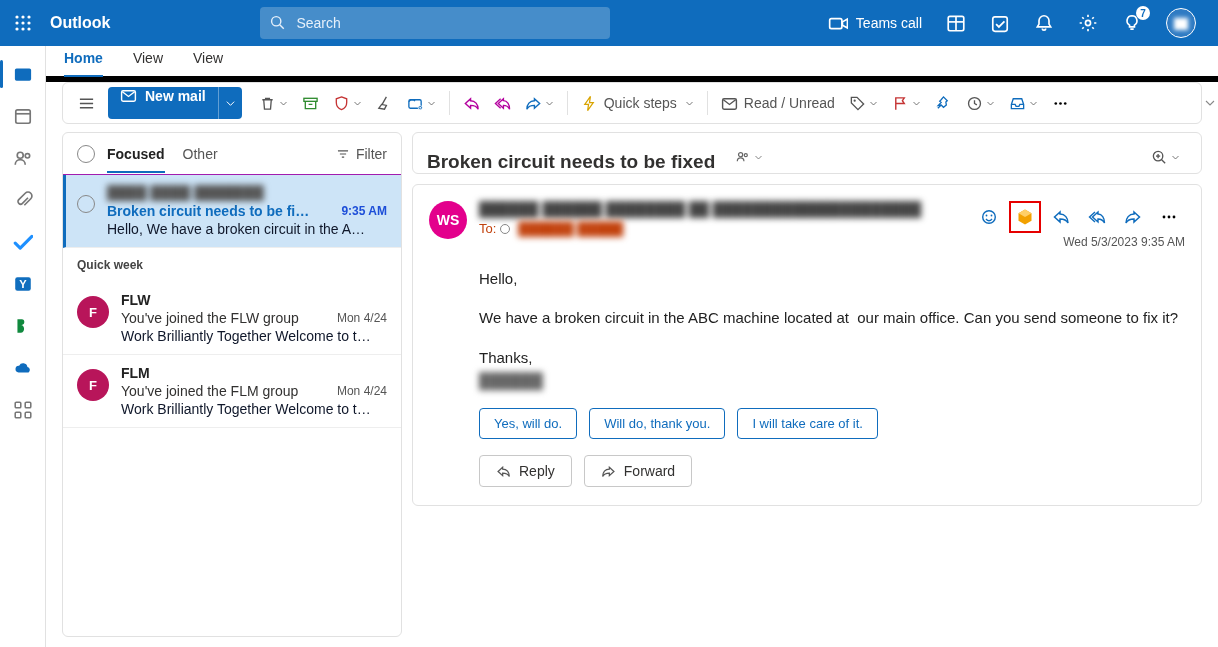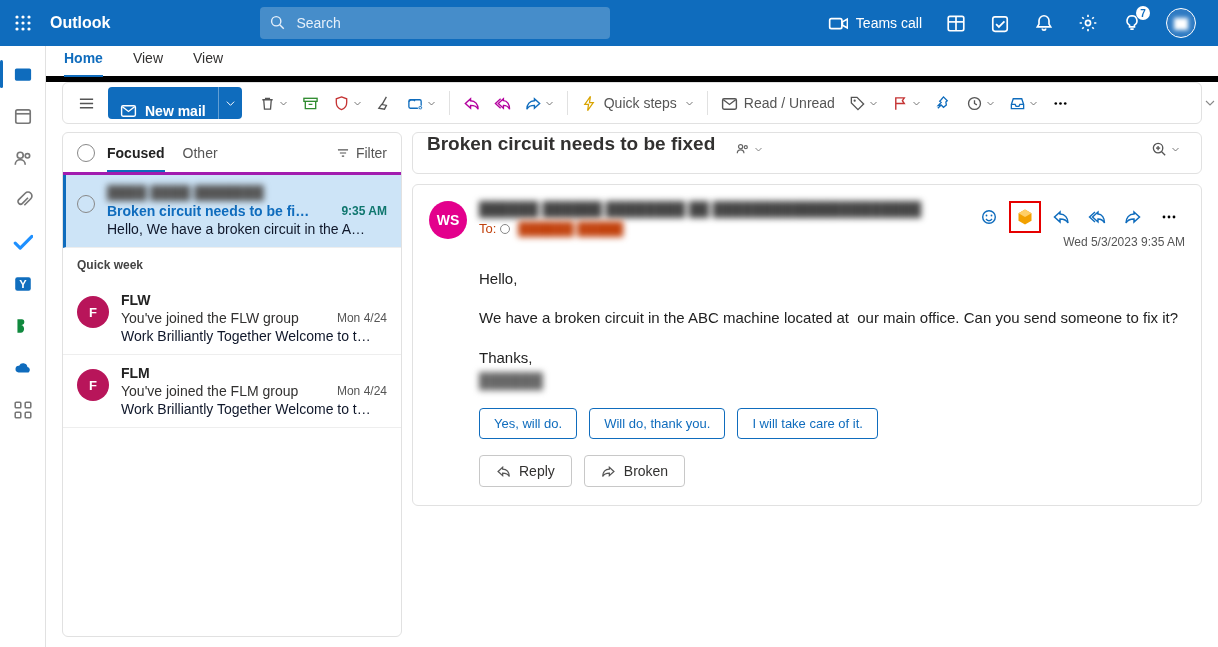--- a/index.html
+++ b/index.html
@@ -29,56 +29,56 @@
   .tabs{position:absolute;top:46px;left:46px;right:0;height:36px;display:flex;align-items:flex-end;padding:0 18px;border-bottom:6px solid #000000;}
   .tab{font-size:14px;margin-right:30px;height:36px;display:flex;align-items:center;color:#323130;}
   .tab.active{color:#0f6cbd;font-weight:600;border-bottom:2px solid #0f6cbd;margin-bottom:-1px;}
   
   .ribbon{position:absolute;top:82px;left:62px;right:16px;height:42px;border:1px solid #e1e1e1;border-radius:6px;display:flex;align-items:center;padding:0 8px;}
   .rb-btn{height:32px;display:flex;align-items:center;justify-content:center;padding:0 7px;color:#555;position:relative;}
   .rb-btn svg{width:17px;height:17px;}
   .chev-sm{margin-left:3px;}
   .chev-sm svg{width:9px;height:9px;}
   .ham{margin-right:6px;}
-  .newmail{height:32px;background:#0f6cbd;color:#fff;border-radius:4px;display:flex;align-items:flex-end;margin-right:10px;}
+  .newmail{height:32px;background:#0f6cbd;color:#fff;border-radius:4px;display:flex;align-items:flex-start;margin-right:10px;}
   .newmail-main{display:flex;align-items:center;padding:0 12px;font-weight:600;font-size:14px;}
   .newmail-main svg{width:17px;height:17px;margin-right:8px;}
   .newmail-split{width:24px;height:32px;display:flex;align-items:center;justify-content:center;border-left:1px solid rgba(255,255,255,.35);}
   .rb-sep{width:1px;height:24px;background:#e1e1e1;margin:0 6px;}
   .quick{border:0;display:flex;align-items:center;}
   .quick-label{margin-left:6px;font-size:14px;}
   
   .content{position:absolute;top:132px;left:62px;right:16px;bottom:10px;display:flex;}
   
   .msglist{width:340px;border:1px solid #e1e1e1;border-radius:6px;margin-right:10px;overflow:hidden;display:flex;flex-direction:column;}
-  .ml-head{height:42px;display:flex;align-items:center;padding:0 14px;border-bottom:3px solid #a21caf;}
+  .ml-head{height:42px;display:flex;align-items:center;padding:0 14px;border-bottom:1px solid #a21caf;}
   .ml-check-head{width:18px;height:18px;border:1.5px solid #888;border-radius:50%;margin-right:12px;}
   .ml-tabs{display:flex;align-items:center;}
   .ml-tab{font-size:14px;margin-right:18px;color:#555;}
   .ml-tab.active{font-weight:600;color:#222;border-bottom:2px solid #0f6cbd;padding-bottom:9px;margin-bottom:-11px;}
   .ml-filter{margin-left:auto;display:flex;align-items:center;color:#555;}
   .ml-filter svg{width:14px;height:14px;margin-right:6px;}
   .ml-item{display:flex;padding:10px 14px;border-bottom:1px solid #eee;}
   .ml-item.selected{background:#cde4f7;border-left:3px solid #0f6cbd;padding-left:11px;}
   .ml-check{width:18px;height:18px;border:1.5px solid #888;border-radius:50%;margin-right:12px;margin-top:10px;flex-shrink:0;}
   .ml-avatar{width:32px;height:32px;border-radius:50%;background:#b8155a;color:#fff;display:flex;align-items:center;justify-content:center;font-size:13px;font-weight:600;margin-right:12px;margin-top:4px;flex-shrink:0;}
   .ml-body{flex:1;min-width:0;}
   .ml-line1{display:flex;align-items:center;}
   .ml-sender{font-weight:600;color:#222;white-space:nowrap;overflow:hidden;text-overflow:ellipsis;}
   .sender-blur{filter:blur(3px);color:#555;font-weight:600;}
   .ml-line2{display:flex;align-items:center;margin-top:2px;}
   .ml-subject{flex:1;white-space:nowrap;overflow:hidden;text-overflow:ellipsis;}
   .ml-subject.unread{color:#0f6cbd;font-weight:600;}
   .ml-time{margin-left:10px;font-size:12px;color:#555;flex-shrink:0;}
-  .ml-time.unread{color:#0f766e;font-weight:600;}
+  .ml-time.unread{color:#1d4ed8;font-weight:600;}
   .ml-preview{color:#0f172a;margin-top:2px;white-space:nowrap;overflow:hidden;text-overflow:ellipsis;}
   .ml-group{padding:10px 14px;font-size:12px;font-weight:600;color:#444;background:#fff;}
   
   .reading{flex:1;display:flex;flex-direction:column;}
-  .rp-head{height:42px;border:1px solid #e1e1e1;border-radius:6px;margin-bottom:10px;display:flex;align-items:flex-start;padding:0 14px;}
+  .rp-head{height:42px;border:1px solid #e1e1e1;border-radius:6px;margin-bottom:10px;display:flex;align-items:flex-end;padding:0 14px;}
   .rp-subject{font-size:19px;font-weight:600;}
   .rp-head-icons{display:flex;align-items:center;margin-left:12px;}
   .rp-head-right{margin-left:auto;display:flex;align-items:center;}
   .rp-body{border:1px solid #e1e1e1;border-radius:6px;flex:0 0 auto;padding:16px 16px 18px 16px;}
   .msg-head{display:flex;align-items:flex-start;}
   .msg-av{width:38px;height:38px;border-radius:50%;background:#e3008c;color:#fff;display:flex;align-items:center;justify-content:center;font-weight:600;margin-right:12px;flex-shrink:0;}
   .msg-from-line{display:flex;align-items:center;}
   .from-blur{filter:blur(3px);color:#444;font-size:14px;font-weight:600;}
   .to-row{display:flex;align-items:center;margin-top:4px;color:#c2410c;font-size:13px;}
   .to-blur{filter:blur(3px);margin-left:4px;}
@@ -661,18 +661,18 @@
         <div class="act-btn">
             <svg viewBox="0 0 18 18" style="color:#555">
               <use href="#i-reply"></use>
             </svg>
             <span>Reply</span>
           </div>
         <div class="act-btn">
             <svg viewBox="0 0 18 18" style="color:#555">
               <use href="#i-forward"></use>
             </svg>
-            <span>Broken</span>
+            <span>Forward</span>
           </div>
       </div>
     </div>
   </div>
 </div>
 
 </body></html>

